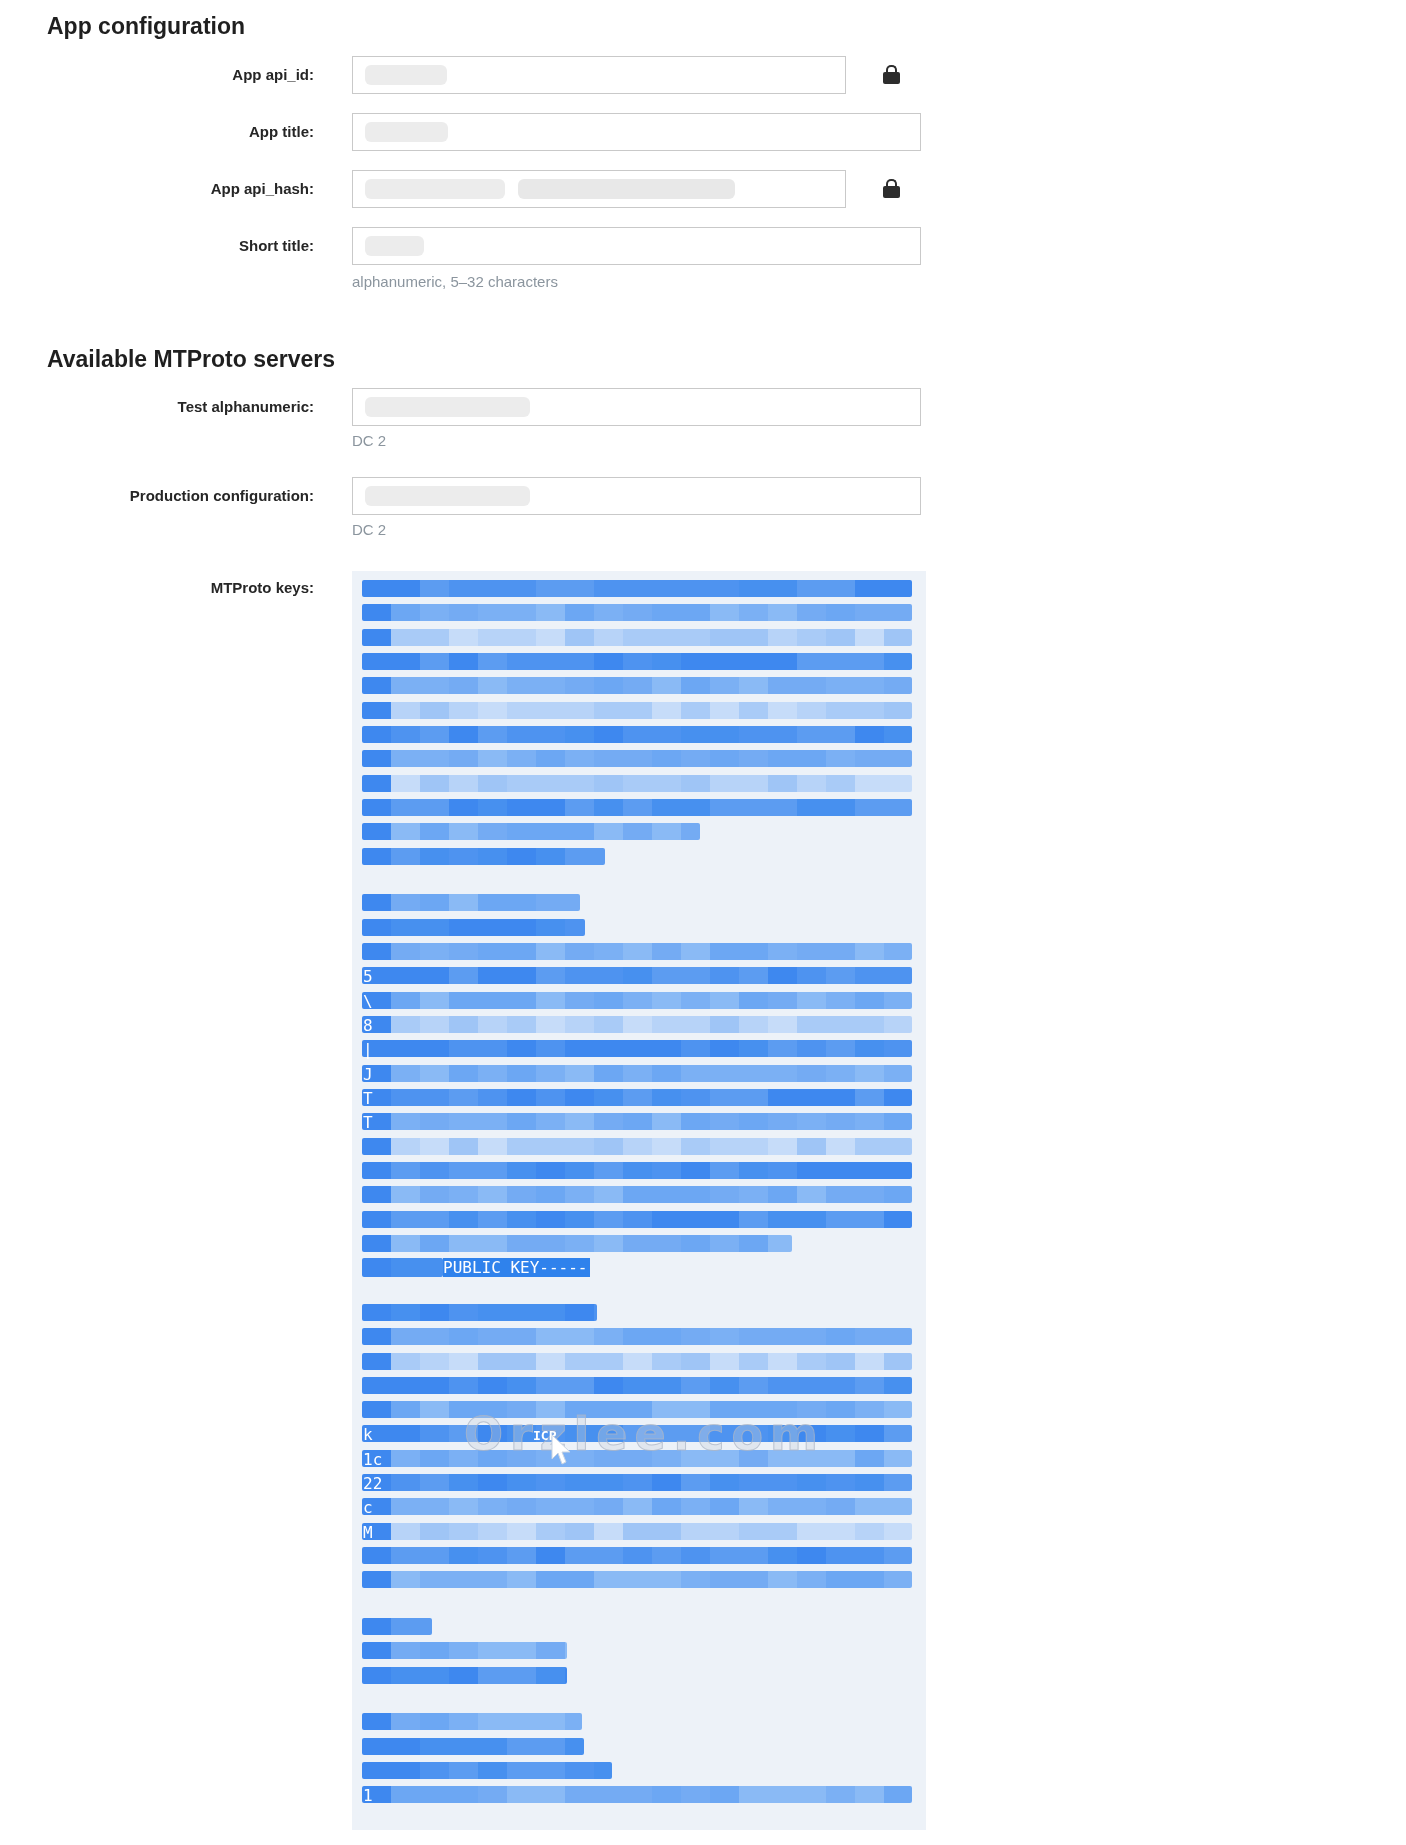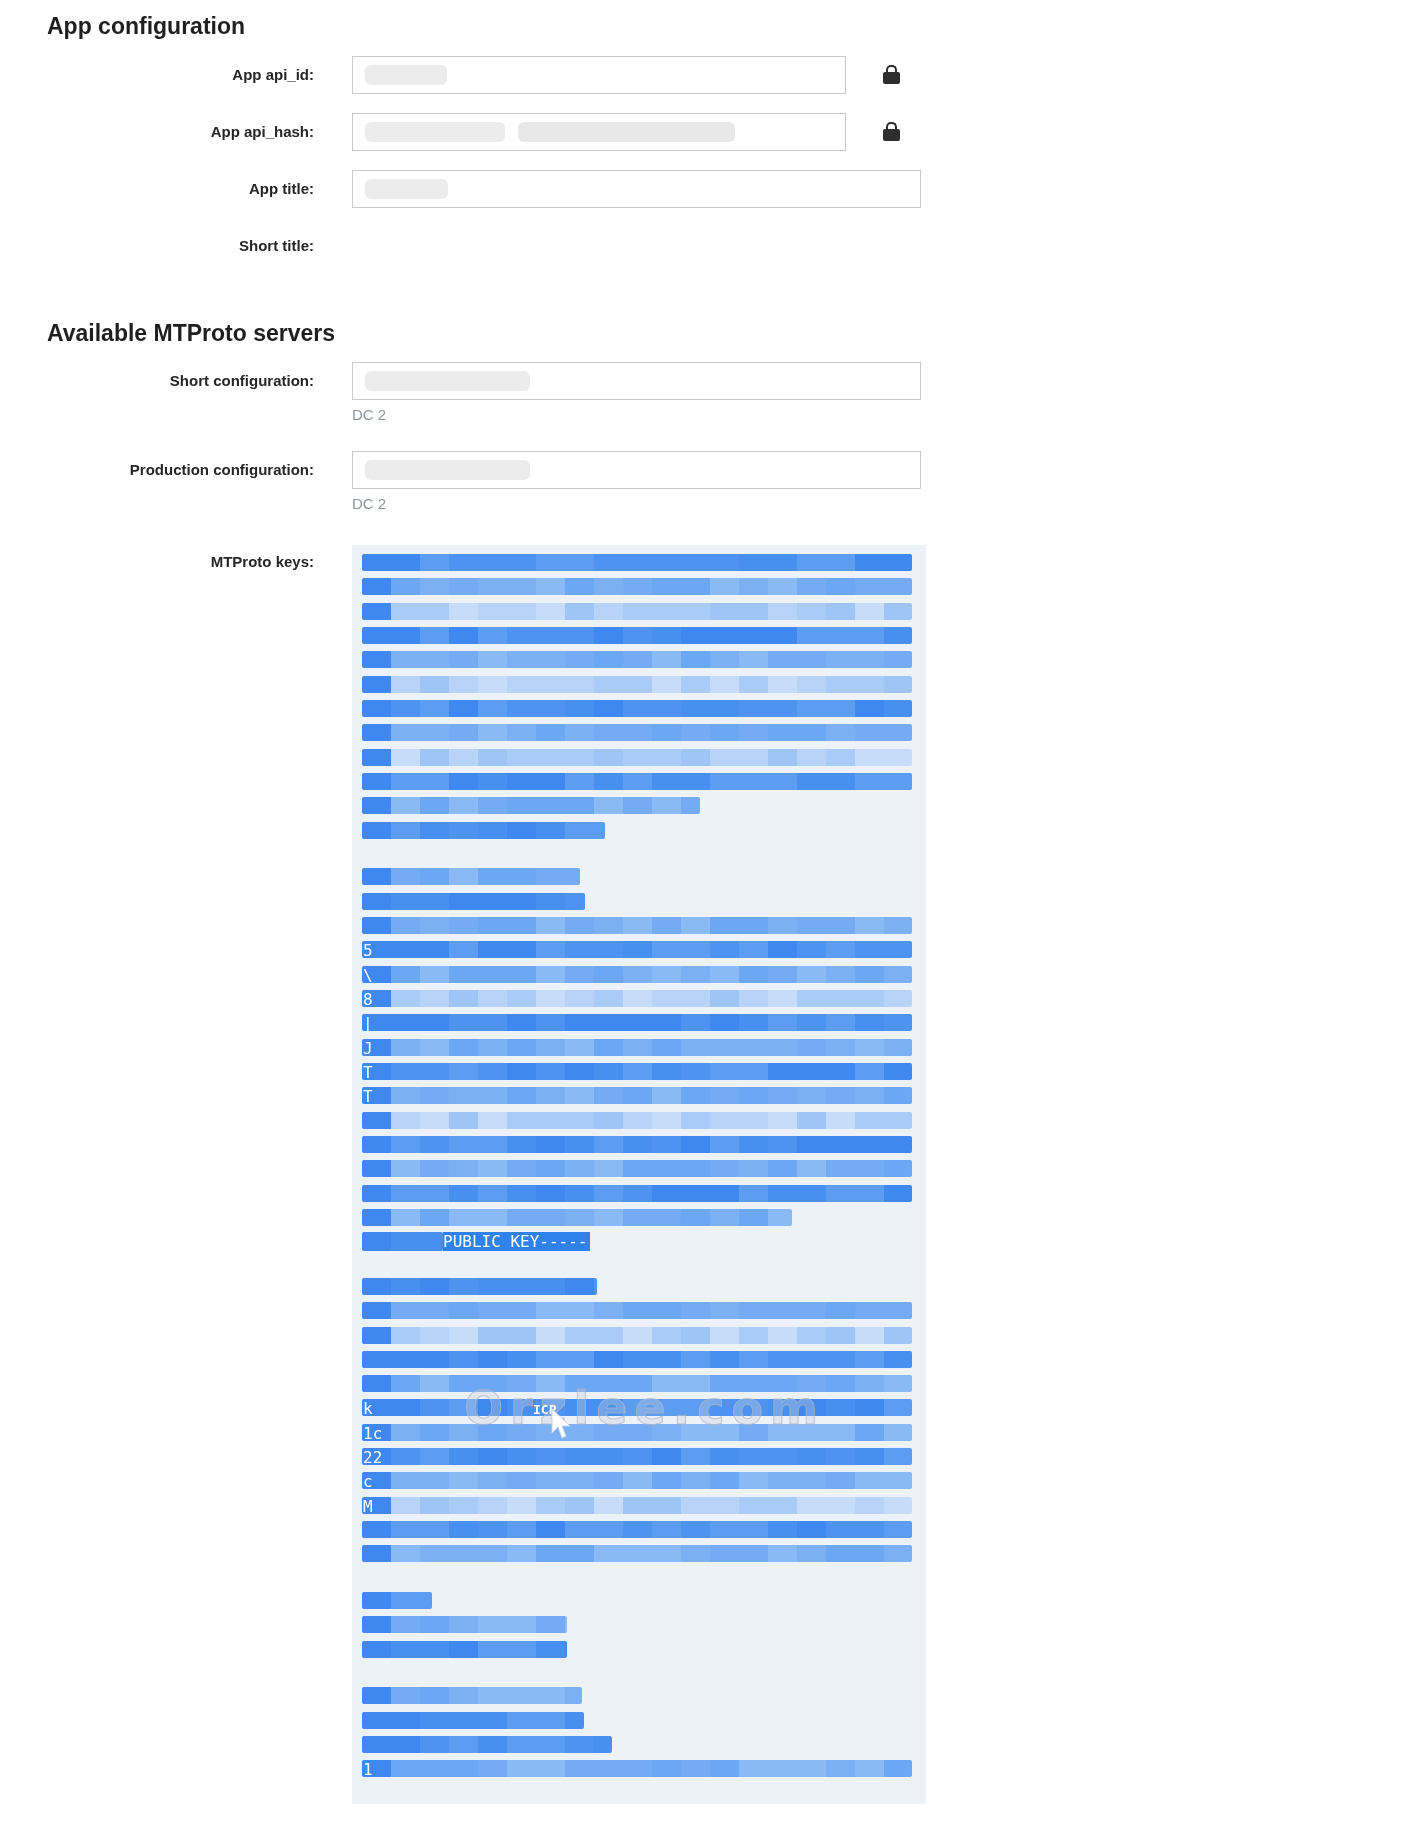--- a/index.html
+++ b/index.html
@@ -78,46 +78,52 @@
     <div class="input-box short">
         <span class="blob" style="width: 82px;"></span>
       </div>
     <div class="lock">
       <span class="lock-shackle"></span>
         <span class="lock-body"></span>
     </div>
   </div>
 
   <div class="form-row">
+    <div class="form-label">App title:</div>
+    <div class="input-box long">
+        <span class="blob" style="width: 83px;"></span>
+      </div>
+  </div>
+
+  <div class="form-row">
     <div class="form-label">App api_hash:</div>
     <div class="input-box short">
         <span class="blob" style="width: 140px;"></span>
         <span class="blob b2" style="width: 217px;"></span>
       </div>
     <div class="lock">
       <span class="lock-shackle"></span>
         <span class="lock-body"></span>
     </div>
   </div>
 
   <div class="form-row">
-    <div class="form-label">App title:</div>
-    <div class="input-box long">
-        <span class="blob" style="width: 83px;"></span>
-      </div>
-  </div>
-
-  <div class="form-row">
     <div class="form-label">Short title:</div>
+    <div class="control-col">
+      <div class="input-box long">
+          <span class="blob" style="width: 59px;"></span>
+        </div>
+      <div class="hint">alphanumeric, 5–32 characters</div>
+    </div>
   </div>
 
   <h1 class="section-heading second">Available MTProto servers</h1>
 
   <div class="form-row first-row" style="margin-top:15px;margin-bottom:16px;">
-    <div class="form-label">Short configuration:</div>
+    <div class="form-label">Test alphanumeric:</div>
     <div class="control-col">
       <div class="input-box long">
           <span class="blob" style="width: 165px;"></span>
         </div>
       <div class="hint dc">DC 2</div>
     </div>
   </div>
 
   <div class="form-row" style="margin-bottom:0;">
     <div class="form-label">Production configuration:</div>

